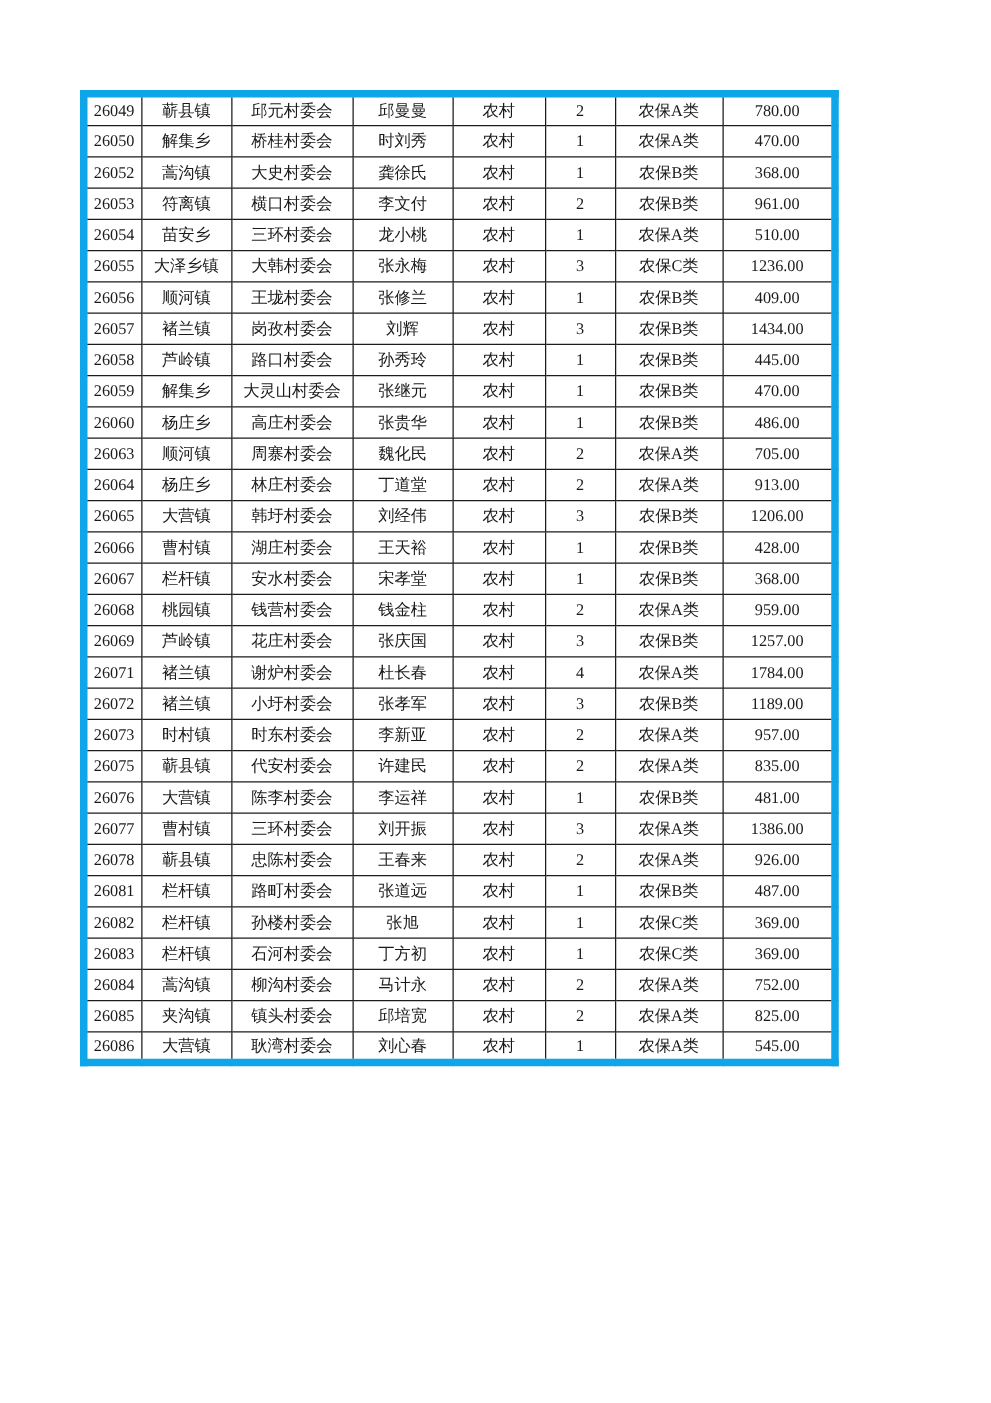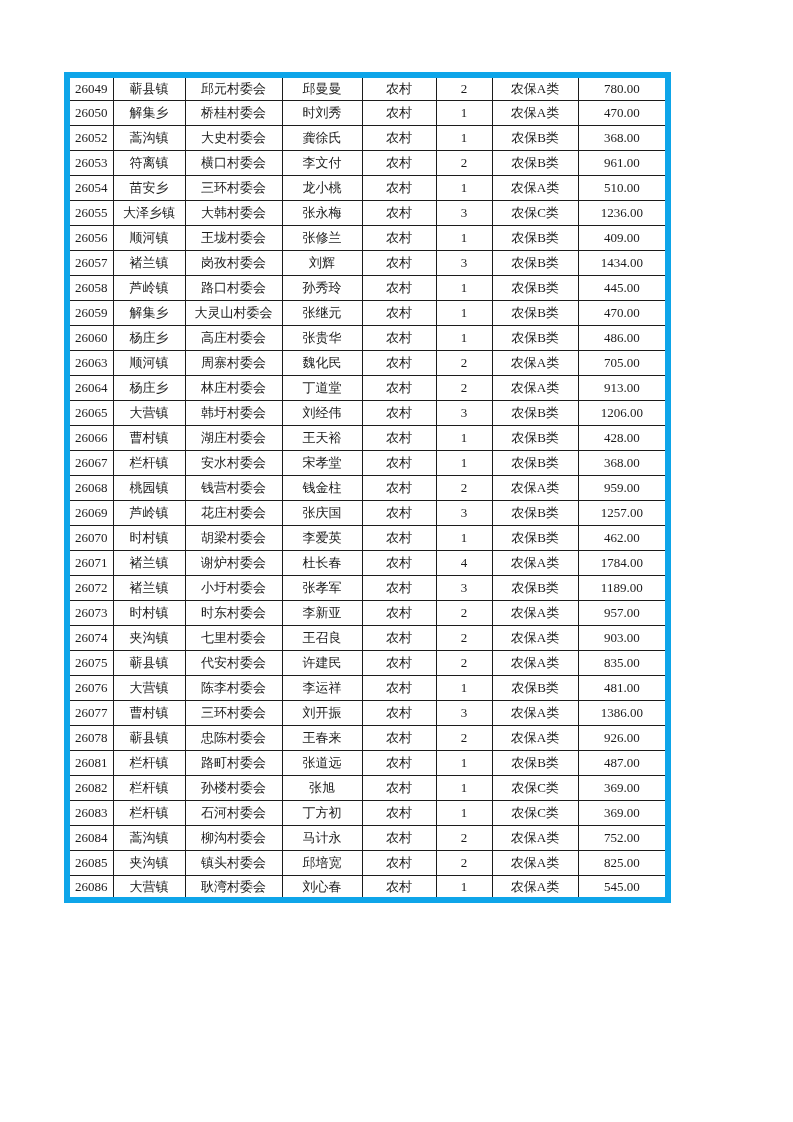--- a/index.html
+++ b/index.html
@@ -236,30 +236,20 @@
           <td>26069</td>
           <td>芦岭镇</td>
           <td>花庄村委会</td>
           <td>张庆国</td>
           <td>农村</td>
           <td>3</td>
           <td>农保B类</td>
           <td>1257.00</td>
         </tr>
         <tr>
-          <td>26070</td>
-          <td>时村镇</td>
-          <td>胡梁村委会</td>
-          <td>李爱英</td>
-          <td>农村</td>
-          <td>1</td>
-          <td>农保B类</td>
-          <td>462.00</td>
-        </tr>
-        <tr>
           <td>26071</td>
           <td>褚兰镇</td>
           <td>谢炉村委会</td>
           <td>杜长春</td>
           <td>农村</td>
           <td>4</td>
           <td>农保A类</td>
           <td>1784.00</td>
         </tr>
         <tr>
@@ -274,30 +264,20 @@
         </tr>
         <tr>
           <td>26073</td>
           <td>时村镇</td>
           <td>时东村委会</td>
           <td>李新亚</td>
           <td>农村</td>
           <td>2</td>
           <td>农保A类</td>
           <td>957.00</td>
-        </tr>
-        <tr>
-          <td>26074</td>
-          <td>夹沟镇</td>
-          <td>七里村委会</td>
-          <td>王召良</td>
-          <td>农村</td>
-          <td>2</td>
-          <td>农保A类</td>
-          <td>903.00</td>
         </tr>
         <tr>
           <td>26075</td>
           <td>蕲县镇</td>
           <td>代安村委会</td>
           <td>许建民</td>
           <td>农村</td>
           <td>2</td>
           <td>农保A类</td>
           <td>835.00</td>

